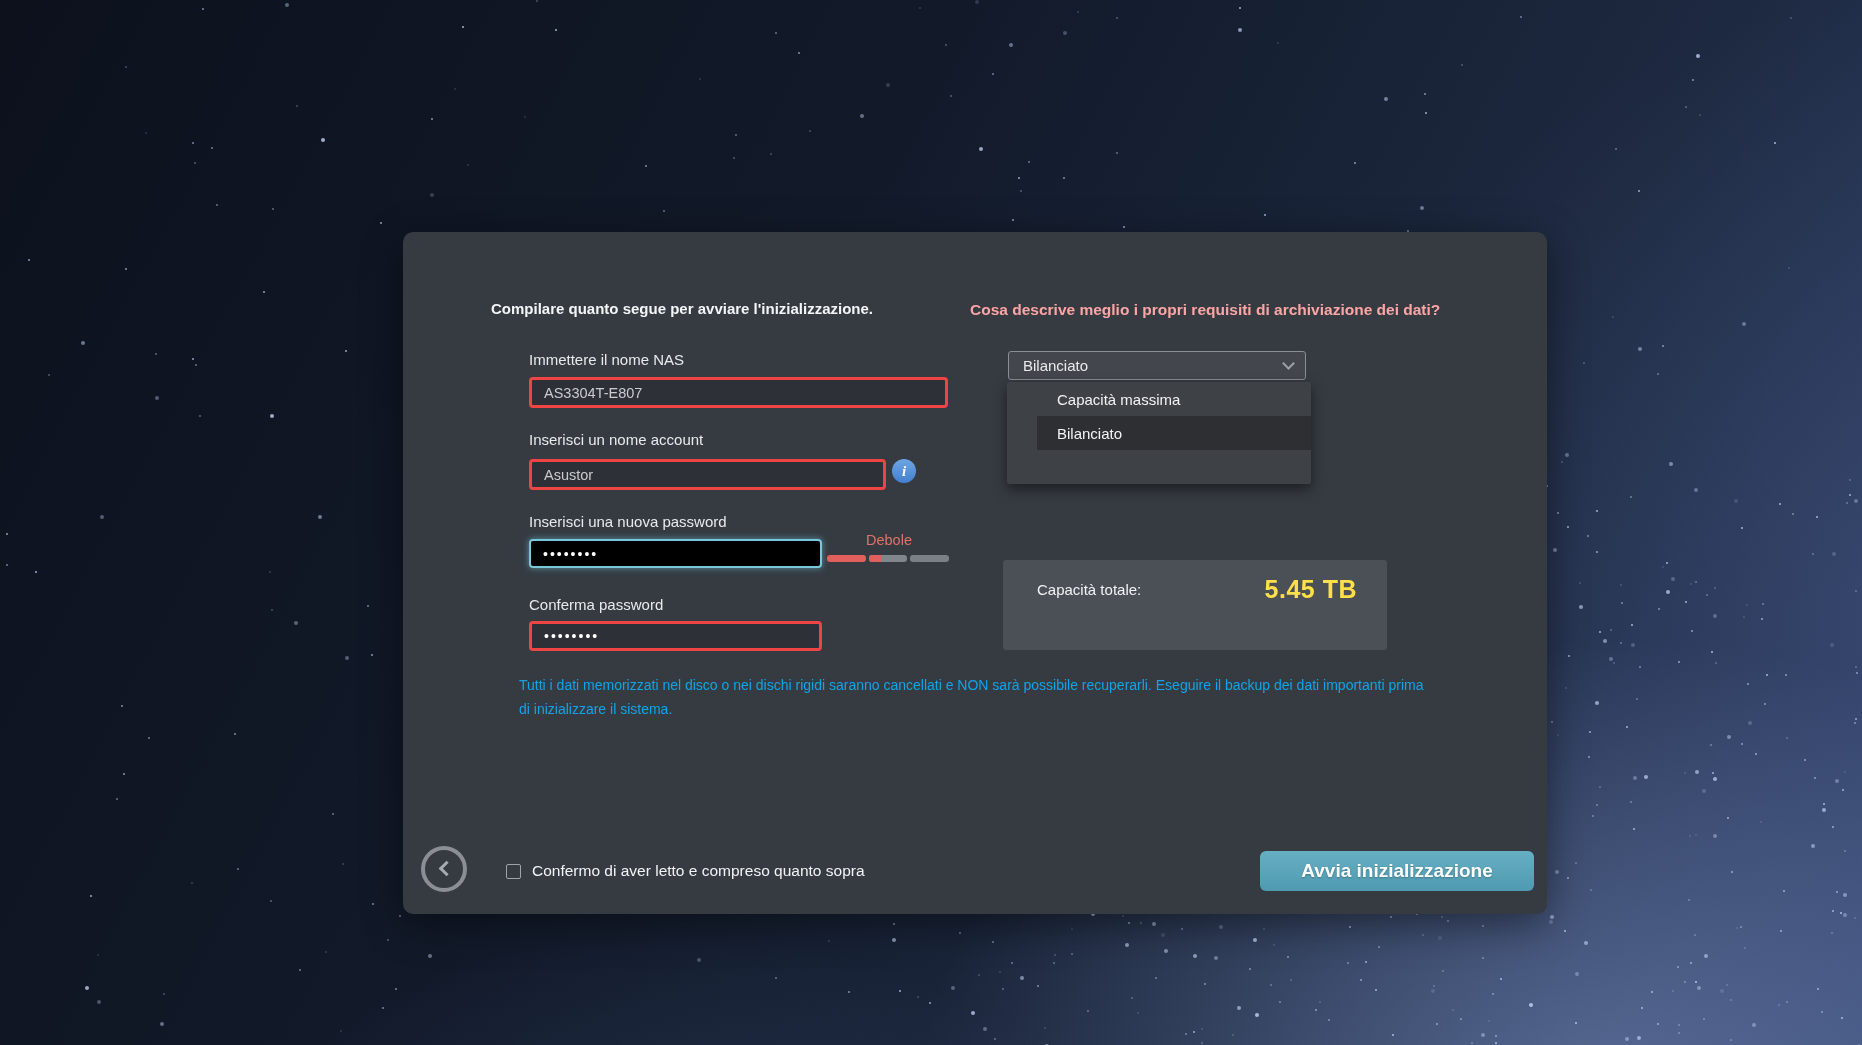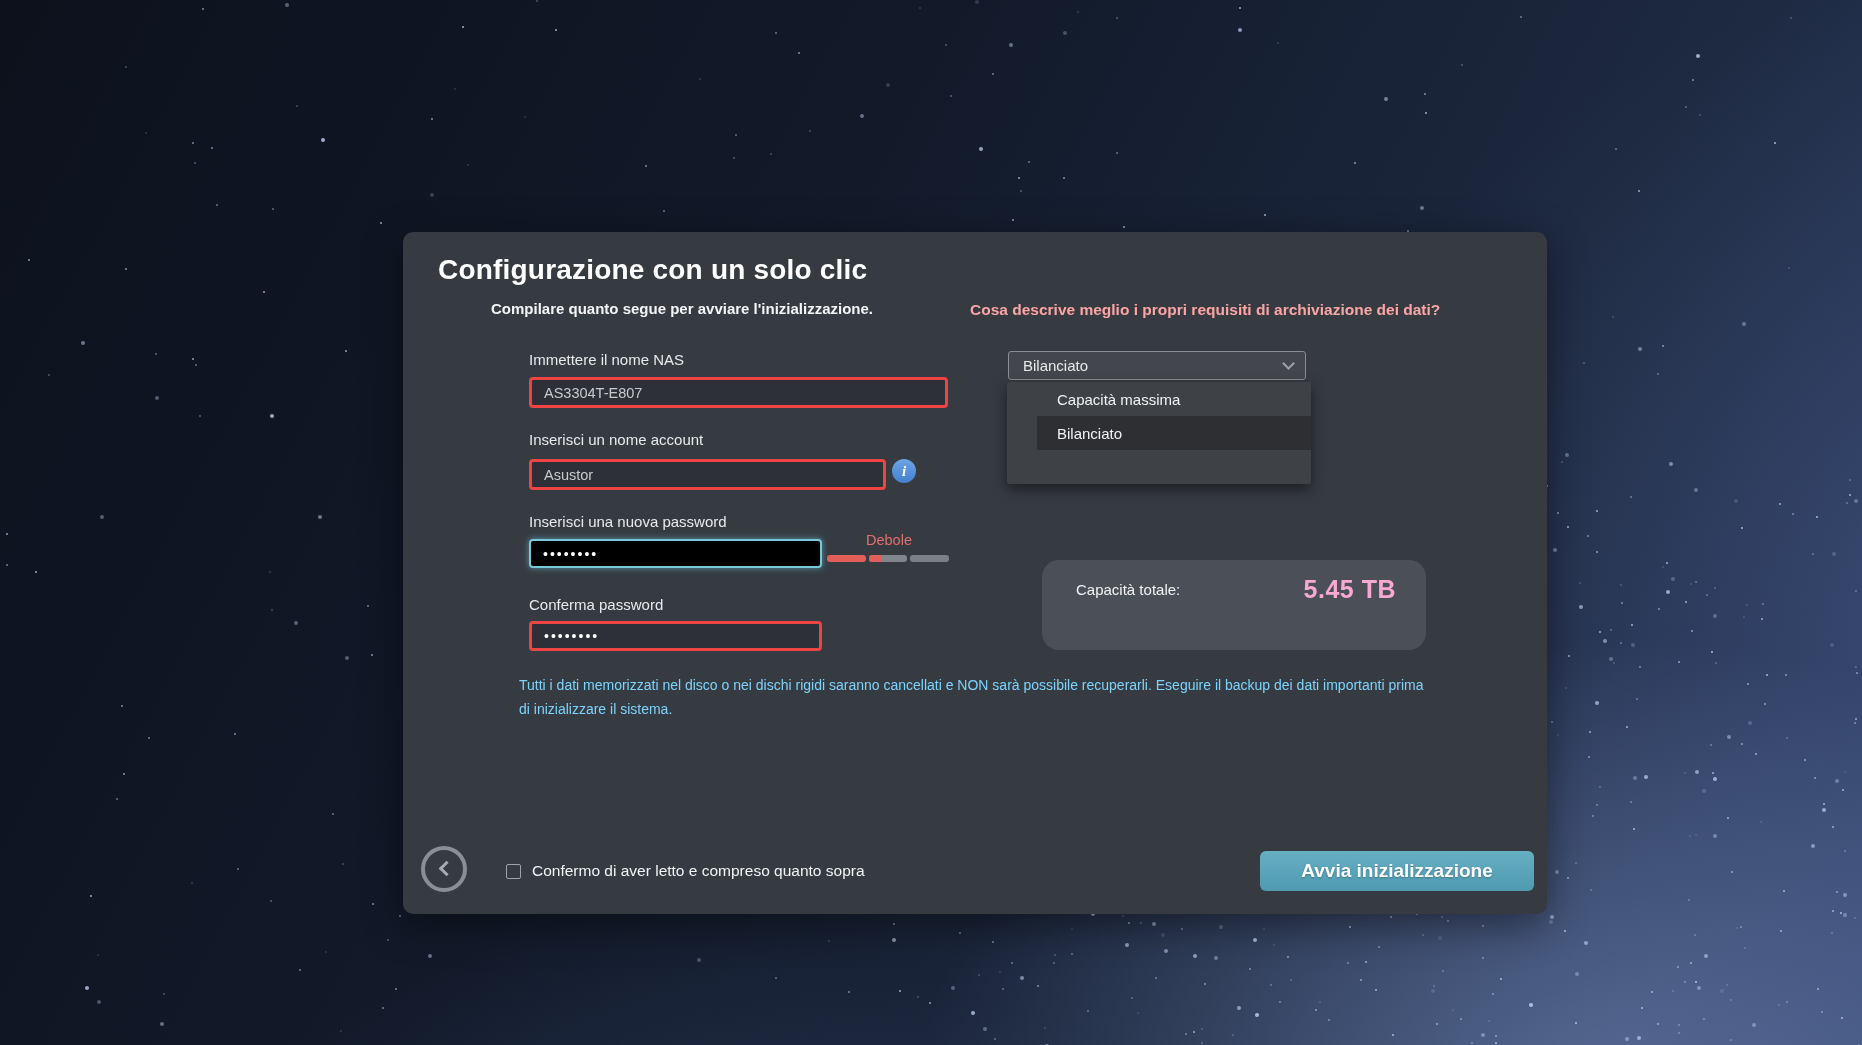--- a/index.html
+++ b/index.html
@@ -73,26 +73,26 @@
     background:#3e4146; border-radius:2px;
     box-shadow:0 5px 14px rgba(0,0,0,.5);
     padding-left:30px;
   }
   .opt {
     position:static; display:flex; align-items:center; height:34px;
     padding-left:20px; font-size:15px; color:#f2f3f4; cursor:pointer;
   }
   .opt.selected { background:#2d2f33; }
 
-  .sumbox { left:600px; top:328px; width:384px; height:90px; background:#4b4f56; border-radius:17px; padding:12px 30px 0 34px;margin-left:39px; }
+  .sumbox { left:600px; top:328px; width:384px; height:90px; background:#4b4f56; border-radius:3px; padding:12px 30px 0 34px; }
   .sumrow { position:static; display:flex; align-items:center; justify-content:space-between; height:34px; }
   .sumrow .slabel { position:static; font-size:15px; color:#f2f3f4; }
-  .sumrow .svalue { position:static; font-size:25px; font-weight:700; color:#f9a8d4; letter-spacing:.5px; }
+  .sumrow .svalue { position:static; font-size:25px; font-weight:700; color:#fde047; letter-spacing:.5px; }
 
-  .warning { left:116px; top:441px; width:908px; font-size:14px; color:#7dd3fc; line-height:24px; }
+  .warning { left:116px; top:441px; width:908px; font-size:14px; color:#0ea5e9; line-height:24px; }
 
   .back-btn {
     left:18px; top:614px; width:46px; height:46px; border-radius:50%;
     border:4px solid #8b8f94; cursor:pointer;
   }
   .back-chev {
     left:16px; top:13px; width:11px; height:11px;
     border-left:3px solid #a7acb1; border-bottom:3px solid #a7acb1;
     transform:rotate(45deg);
   }
@@ -116,21 +116,20 @@
 <body>
 
 <div class="screen">
   <div class="stars">
     <div class="stardot" id="stars-a" style="box-shadow: rgba(205, 220, 255, 0.49) 399px 915px 0px 0px, rgba(205, 220, 255, 0.34) 1015px 389px 0px 0px, rgba(205, 220, 255, 0.43) 735px 134px 0px 0px, rgba(205, 220, 255, 0.6) 612px 303px 0px 0px, rgba(205, 220, 255, 0.5) 1821px 1011px 0px 0px, rgba(205, 220, 255, 0.44) 1019px 563px 0px 0px, rgba(205, 220, 255, 0.41) 1308px 409px 0px 0px, rgba(205, 220, 255, 0.31) 536px 0px 0px 0px, rgba(205, 220, 255, 0.47) 1088px 485px 0px 0px, rgba(205, 220, 255, 0.16) 97px 954px 0px 0px, rgba(205, 220, 255, 0.48) 1433px 429px 0px 0px, rgba(205, 220, 255, 0.66) 28px 259px 0px 0px, rgba(205, 220, 255, 0.37) 1303px 808px 0px 0px, rgba(205, 220, 255, 0.44) 1116px 152px 0px 0px, rgba(205, 220, 255, 0.18) 1104px 668px 0px 0px, rgba(205, 220, 255, 0.27) 667px 441px 0px 0px, rgba(205, 220, 255, 0.45) 429px 955px 0px 1px, rgba(205, 220, 255, 0.77) 322px 139px 0px 1px, rgba(205, 220, 255, 0.61) 121px 705px 0px 0px, rgba(205, 220, 255, 0.46) 1421px 207px 0px 1px, rgba(205, 220, 255, 0.47) 1180px 602px 0px 0px, rgba(205, 220, 255, 0.36) 950px 95px 0px 0px, rgba(205, 220, 255, 0.32) 535px 333px 0px 0px, rgba(205, 220, 255, 0.57) 1097px 619px 0px 0px, rgba(205, 220, 255, 0.22) 431px 194px 0px 1px, rgba(205, 220, 255, 0.63) 777px 633px 0px 1px, rgba(205, 220, 255, 0.48) 1639px 666px 0px 0px, rgba(205, 220, 255, 0.47) 775px 32px 0px 0px, rgba(205, 220, 255, 0.72) 972px 1012px 0px 1px, rgba(205, 220, 255, 0.52) 148px 737px 0px 0px, rgba(205, 220, 255, 0.79) 555px 29px 0px 0px, rgba(205, 220, 255, 0.44) 675px 426px 0px 0px, rgba(205, 220, 255, 0.19) 919px 7px 0px 0px, rgba(205, 220, 255, 0.29) 698px 959px 0px 1px, rgba(205, 220, 255, 0.7) 263px 291px 0px 0px, rgba(205, 220, 255, 0.34) 733px 157px 0px 0px, rgba(205, 220, 255, 0.4) 1743px 323px 0px 1px, rgba(205, 220, 255, 0.71) 345px 350px 0px 0px, rgba(205, 220, 255, 0.56) 868px 659px 0px 0px, rgba(205, 220, 255, 0.23) 1187px 292px 0px 0px, rgba(205, 220, 255, 0.74) 1402px 908px 0px 0px, rgba(205, 220, 255, 0.41) 1324px 705px 0px 0px, rgba(205, 220, 255, 0.22) 191px 882px 0px 0px, rgba(205, 220, 255, 0.17) 1294px 497px 0px 0px, rgba(205, 220, 255, 0.68) 511px 758px 0px 0px, rgba(205, 220, 255, 0.21) 1457px 357px 0px 1px, rgba(205, 220, 255, 0.2) 1788px 267px 0px 0px, rgba(205, 220, 255, 0.77) 1774px 142px 0px 0px, rgba(205, 220, 255, 0.28) 1064px 32px 0px 1px, rgba(205, 220, 255, 0.5) 319px 516px 0px 1px, rgba(205, 220, 255, 0.25) 645px 884px 0px 0px, rgba(205, 220, 255, 0.5) 1670px 463px 0px 1px, rgba(205, 220, 255, 0.75) 1425px 112px 0px 0px, rgba(205, 220, 255, 0.38) 1685px 106px 0px 0px, rgba(205, 220, 255, 0.56) 515px 311px 0px 1px, rgba(205, 220, 255, 0.72) 789px 440px 0px 0px, rgba(205, 220, 255, 0.42) 635px 538px 0px 1px, rgba(205, 220, 255, 0.2) 1077px 11px 0px 0px, rgba(205, 220, 255, 0.31) 1461px 64px 0px 0px, rgba(205, 220, 255, 0.4) 286px 4px 0px 1px, rgba(205, 220, 255, 0.44) 861px 115px 0px 1px, rgba(205, 220, 255, 0.75) 1239px 7px 0px 0px, rgba(205, 220, 255, 0.19) 447px 436px 0px 1px, rgba(205, 220, 255, 0.51) 1385px 98px 0px 1px, rgba(205, 220, 255, 0.16) 524px 116px 0px 0px, rgba(205, 220, 255, 0.57) 1551px 916px 0px 1px, rgba(205, 220, 255, 0.26) 1221px 559px 0px 0px, rgba(205, 220, 255, 0.68) 371px 654px 0px 0px, rgba(205, 220, 255, 0.19) 467px 164px 0px 0px, rgba(205, 220, 255, 0.35) 471px 488px 0px 0px, rgba(205, 220, 255, 0.54) 6px 564px 0px 0px, rgba(205, 220, 255, 0.36) 346px 657px 0px 1px, rgba(205, 220, 255, 0.4) 818px 390px 0px 0px, rgba(205, 220, 255, 0.22) 1703px 790px 0px 1px, rgba(205, 220, 255, 0.21) 979px 599px 0px 0px, rgba(205, 220, 255, 0.67) 640px 303px 0px 1px, rgba(205, 220, 255, 0.4) 1566px 454px 0px 1px, rgba(205, 220, 255, 0.28) 1744px 947px 0px 0px, rgba(205, 220, 255, 0.75) 90px 895px 0px 0px, rgba(205, 220, 255, 0.33) 1116px 17px 0px 0px, rgba(205, 220, 255, 0.74) 1285px 652px 0px 0px, rgba(205, 220, 255, 0.47) 1639px 348px 0px 1px, rgba(205, 220, 255, 0.59) 542px 786px 0px 1px, rgba(205, 220, 255, 0.8) 889px 518px 0px 1px, rgba(205, 220, 255, 0.15) 1439px 937px 0px 1px, rgba(205, 220, 255, 0.48) 116px 798px 0px 0px, rgba(205, 220, 255, 0.25) 342px 863px 0px 0px, rgba(205, 220, 255, 0.25) 770px 796px 0px 0px, rgba(205, 220, 255, 0.7) 1375px 989px 0px 0px, rgba(205, 220, 255, 0.2) 1612px 316px 0px 0px, rgba(205, 220, 255, 0.18) 325px 951px 0px 0px, rgba(205, 220, 255, 0.65) 125px 268px 0px 0px, rgba(205, 220, 255, 0.44) 772px 275px 0px 1px, rgba(205, 220, 255, 0.36) 101px 516px 0px 1px, rgba(205, 220, 255, 0.72) 1018px 177px 0px 0px, rgba(205, 220, 255, 0.44) 1181px 928px 0px 0px, rgba(205, 220, 255, 0.47) 216px 204px 0px 0px, rgba(205, 220, 255, 0.36) 156px 397px 0px 1px, rgba(205, 220, 255, 0.63) 1354px 162px 0px 0px, rgba(205, 220, 255, 0.29) 296px 105px 0px 0px, rgba(205, 220, 255, 0.27) 1790px 17px 0px 0px, rgba(205, 220, 255, 0.78) 773px 593px 0px 1px, rgba(205, 220, 255, 0.24) 1122px 915px 0px 0px, rgba(205, 220, 255, 0.35) 1576px 973px 0px 1px, rgba(205, 220, 255, 0.18) 340px 1030px 0px 0px, rgba(205, 220, 255, 0.71) 1539px 305px 0px 0px, rgba(205, 220, 255, 0.66) 1544px 894px 0px 0px, rgba(205, 220, 255, 0.19) 699px 78px 0px 0px, rgba(205, 220, 255, 0.6) 815px 427px 0px 0px, rgba(205, 220, 255, 0.78) 1352px 494px 0px 0px, rgba(205, 220, 255, 0.43) 272px 208px 0px 0px, rgba(205, 220, 255, 0.56) 395px 988px 0px 0px, rgba(205, 220, 255, 0.59) 234px 733px 0px 0px, rgba(205, 220, 255, 0.52) 864px 819px 0px 1px, rgba(205, 220, 255, 0.57) 1281px 680px 0px 0px, rgba(205, 220, 255, 0.69) 1712px 772px 0px 0px, rgba(205, 220, 255, 0.36) 1296px 474px 0px 0px, rgba(205, 220, 255, 0.15) 1202px 742px 0px 0px, rgba(205, 220, 255, 0.59) 554px 689px 0px 0px, rgba(205, 220, 255, 0.78) 881px 520px 0px 0px, rgba(205, 220, 255, 0.48) 1792px 513px 0px 0px, rgba(205, 220, 255, 0.48) 826px 643px 0px 0px, rgba(205, 220, 255, 0.3) 1561px 461px 0px 0px, rgba(205, 220, 255, 0.58) 1063px 177px 0px 0px, rgba(205, 220, 255, 0.44) 775px 977px 0px 0px, rgba(205, 220, 255, 0.16) 1695px 834px 0px 0px, rgba(205, 220, 255, 0.34) 945px 44px 0px 0px, rgba(205, 220, 255, 0.56) 1764px 703px 0px 0px, rgba(205, 220, 255, 0.54) 1000px 280px 0px 1px, rgba(205, 220, 255, 0.77) 542px 587px 0px 0px, rgba(205, 220, 255, 0.75) 271px 415px 0px 1px, rgba(205, 220, 255, 0.46) 1279px 1001px 0px 0px, rgba(205, 220, 255, 0.38) 199px 415px 0px 0px, rgba(205, 220, 255, 0.22) 626px 282px 0px 1px, rgba(205, 220, 255, 0.22) 1031px 415px 0px 0px, rgba(205, 220, 255, 0.52) 992px 73px 0px 0px, rgba(205, 220, 255, 0.79) 971px 745px 0px 0px, rgba(205, 220, 255, 0.4) 1139px 432px 0px 0px, rgba(205, 220, 255, 0.51) 1492px 993px 0px 0px, rgba(205, 220, 255, 0.68) 380px 222px 0px 0px, rgba(205, 220, 255, 0.35) 194px 162px 0px 0px, rgba(205, 220, 255, 0.55) 1518px 704px 0px 1px, rgba(205, 220, 255, 0.45) 1010px 44px 0px 1px, rgba(205, 220, 255, 0.47) 1312px 842px 0px 1px, rgba(205, 220, 255, 0.56) 777px 284px 0px 0px, rgba(205, 220, 255, 0.45) 161px 1023px 0px 1px, rgba(205, 220, 255, 0.4) 606px 836px 0px 0px, rgba(205, 220, 255, 0.16) 1186px 580px 0px 0px, rgba(205, 220, 255, 0.47) 1068px 298px 0px 1px, rgba(205, 220, 255, 0.2) 595px 601px 0px 0px, rgba(205, 220, 255, 0.19) 1690px 583px 0px 0px, rgba(205, 220, 255, 0.66) 960px 533px 0px 0px, rgba(205, 220, 255, 0.47) 1028px 161px 0px 0px, rgba(205, 220, 255, 0.19) 887px 84px 0px 1px, rgba(205, 220, 255, 0.26) 1054px 954px 0px 0px, rgba(205, 220, 255, 0.17) 145px 132px 0px 0px, rgba(205, 220, 255, 0.2) 944px 661px 0px 1px, rgba(205, 220, 255, 0.28) 1672px 578px 0px 1px, rgba(205, 220, 255, 0.25) 766px 829px 0px 0px, rgba(205, 220, 255, 0.5) 1113px 345px 0px 0px, rgba(205, 220, 255, 0.43) 155px 353px 0px 0px, rgba(205, 220, 255, 0.34) 1153px 579px 0px 0px, rgba(205, 220, 255, 0.19) 1303px 542px 0px 1px, rgba(205, 220, 255, 0.52) 367px 605px 0px 0px, rgba(205, 220, 255, 0.26) 1352px 843px 0px 0px, rgba(205, 220, 255, 0.76) 1264px 214px 0px 0px, rgba(205, 220, 255, 0.39) 270px 900px 0px 0px, rgba(205, 220, 255, 0.52) 299px 969px 0px 0px, rgba(205, 220, 255, 0.34) 1855px 590px 0px 0px, rgba(205, 220, 255, 0.41) 806px 266px 0px 0px, rgba(205, 220, 255, 0.63) 431px 118px 0px 0px, rgba(205, 220, 255, 0.17) 454px 88px 0px 0px, rgba(205, 220, 255, 0.7) 1638px 190px 0px 0px, rgba(205, 220, 255, 0.41) 1615px 148px 0px 0px, rgba(205, 220, 255, 0.71) 980px 148px 0px 1px, rgba(205, 220, 255, 0.37) 1846px 502px 0px 0px, rgba(205, 220, 255, 0.71) 192px 358px 0px 0px, rgba(205, 220, 255, 0.74) 1697px 55px 0px 1px, rgba(205, 220, 255, 0.32) 1849px 479px 0px 0px, rgba(205, 220, 255, 0.49) 82px 342px 0px 1px, rgba(205, 220, 255, 0.22) 828px 940px 0px 0px, rgba(205, 220, 255, 0.77) 1392px 1034px 0px 0px, rgba(205, 220, 255, 0.25) 563px 291px 0px 0px, rgba(205, 220, 255, 0.2) 849px 714px 0px 0px, rgba(205, 220, 255, 0.73) 86px 987px 0px 1px, rgba(205, 220, 255, 0.47) 237px 868px 0px 0px, rgba(205, 220, 255, 0.28) 271px 609px 0px 0px, rgba(205, 220, 255, 0.69) 6px 533px 0px 0px, rgba(205, 220, 255, 0.75) 1353px 905px 0px 0px, rgba(205, 220, 255, 0.23) 1269px 410px 0px 0px, rgba(205, 220, 255, 0.35) 1020px 190px 0px 0px, rgba(205, 220, 255, 0.6) 929px 777px 0px 1px, rgba(205, 220, 255, 0.2) 547px 430px 0px 0px, rgba(205, 220, 255, 0.17) 433px 513px 0px 1px, rgba(205, 220, 255, 0.49) 332px 813px 0px 0px, rgba(205, 220, 255, 0.47) 195px 364px 0px 0px, rgba(205, 220, 255, 0.3) 1599px 786px 0px 0px, rgba(205, 220, 255, 0.59) 202px 8px 0px 0px, rgba(205, 220, 255, 0.65) 1239px 29px 0px 1px, rgba(205, 220, 255, 0.66) 1196px 404px 0px 0px, rgba(205, 220, 255, 0.2) 269px 571px 0px 0px, rgba(205, 220, 255, 0.57) 848px 991px 0px 0px, rgba(205, 220, 255, 0.6) 1691px 630px 0px 0px, rgba(205, 220, 255, 0.59) 1692px 79px 0px 0px, rgba(205, 220, 255, 0.74) 1495px 1042px 0px 0px, rgba(205, 220, 255, 0.5) 1019px 532px 0px 1px, rgba(205, 220, 255, 0.46) 721px 269px 0px 1px, rgba(205, 220, 255, 0.58) 1836px 891px 0px 0px, rgba(205, 220, 255, 0.46) 1347px 962px 0px 0px, rgba(205, 220, 255, 0.56) 192px 142px 0px 0px, rgba(205, 220, 255, 0.56) 893px 923px 0px 0px, rgba(205, 220, 255, 0.37) 1033px 459px 0px 0px, rgba(205, 220, 255, 0.65) 648px 840px 0px 0px, rgba(205, 220, 255, 0.71) 1107px 614px 0px 0px, rgba(205, 220, 255, 0.68) 1436px 605px 0px 0px, rgba(205, 220, 255, 0.37) 387px 939px 0px 0px, rgba(205, 220, 255, 0.69) 1832px 910px 0px 0px, rgba(205, 220, 255, 0.47) 1046px 1045px 0px 1px, rgba(205, 220, 255, 0.59) 683px 739px 0px 0px, rgba(205, 220, 255, 0.19) 1417px 735px 0px 0px, rgba(205, 220, 255, 0.54) 211px 147px 0px 0px, rgba(205, 220, 255, 0.16) 1721px 990px 0px 1px, rgba(205, 220, 255, 0.55) 382px 1007px 0px 0px, rgba(205, 220, 255, 0.5) 1053px 831px 0px 0px, rgba(205, 220, 255, 0.58) 1319px 519px 0px 1px, rgba(205, 220, 255, 0.75) 548px 527px 0px 0px, rgba(205, 220, 255, 0.56) 690px 452px 0px 1px, rgba(205, 220, 255, 0.28) 1531px 677px 0px 0px, rgba(205, 220, 255, 0.24) 1011px 776px 0px 1px, rgba(205, 220, 255, 0.51) 537px 323px 0px 0px, rgba(205, 220, 255, 0.25) 754px 681px 0px 0px, rgba(205, 220, 255, 0.6) 1662px 345px 0px 0px, rgba(205, 220, 255, 0.43) 943px 698px 0px 1px, rgba(205, 220, 255, 0.7) 1568px 655px 0px 0px, rgba(205, 220, 255, 0.66) 1156px 709px 0px 0px, rgba(205, 220, 255, 0.63) 1140px 593px 0px 0px, rgba(205, 220, 255, 0.21) 1699px 114px 0px 0px, rgba(205, 220, 255, 0.3) 966px 428px 0px 0px, rgba(205, 220, 255, 0.27) 770px 153px 0px 0px, rgba(205, 220, 255, 0.74) 1122px 841px 0px 0px, rgba(205, 220, 255, 0.51) 1520px 16px 0px 0px, rgba(205, 220, 255, 0.39) 1538px 378px 0px 0px, rgba(205, 220, 255, 0.69) 1070px 347px 0px 1px, rgba(205, 220, 255, 0.43) 1086px 284px 0px 1px, rgba(205, 220, 255, 0.2) 602px 529px 0px 1px, rgba(205, 220, 255, 0.17) 976px 1px 0px 1px, rgba(205, 220, 255, 0.73) 1123px 226px 0px 0px, rgba(205, 220, 255, 0.17) 1277px 42px 0px 0px, rgba(205, 220, 255, 0.41) 1684px 981px 0px 0px, rgba(205, 220, 255, 0.68) 1755px 753px 0px 0px, rgba(205, 220, 255, 0.77) 35px 571px 0px 0px, rgba(205, 220, 255, 0.6) 1424px 93px 0px 0px, rgba(205, 220, 255, 0.6) 1315px 1009px 0px 0px, rgba(205, 220, 255, 0.21) 541px 889px 0px 0px, rgba(205, 220, 255, 0.75) 1254px 939px 0px 1px, rgba(205, 220, 255, 0.52) 1324px 385px 0px 0px, rgba(205, 220, 255, 0.33) 1610px 629px 0px 0px, rgba(205, 220, 255, 0.6) 1804px 759px 0px 0px, rgba(205, 220, 255, 0.65) 123px 773px 0px 0px, rgba(205, 220, 255, 0.59) 1424px 899px 0px 0px, rgba(205, 220, 255, 0.47) 1525px 297px 0px 0px, rgba(205, 220, 255, 0.67) 1645px 776px 0px 1px, rgba(205, 220, 255, 0.39) 1214px 515px 0px 0px, rgba(205, 220, 255, 0.65) 1538px 669px 0px 0px, rgba(205, 220, 255, 0.46) 1155px 977px 0px 0px, rgba(205, 220, 255, 0.63) 1412px 441px 0px 0px, rgba(205, 220, 255, 0.38) 295px 622px 0px 1px, rgba(205, 220, 255, 0.27) 1433px 985px 0px 0px, rgba(205, 220, 255, 0.8) 462px 26px 0px 0px, rgba(205, 220, 255, 0.63) 831px 497px 0px 0px, rgba(205, 220, 255, 0.68) 1667px 591px 0px 1px, rgba(205, 220, 255, 0.53) 1407px 230px 0px 0px, rgba(205, 220, 255, 0.3) 1715px 662px 0px 0px, rgba(205, 220, 255, 0.7) 453px 903px 0px 0px, rgba(205, 220, 255, 0.3) 125px 66px 0px 0px, rgba(205, 220, 255, 0.66) 1012px 219px 0px 0px, rgba(205, 220, 255, 0.56) 762px 538px 0px 0px, rgba(205, 220, 255, 0.59) 372px 903px 0px 0px, rgba(205, 220, 255, 0.3) 163px 993px 0px 0px, rgba(205, 220, 255, 0.56) 1495px 1035px 0px 0px, rgba(205, 220, 255, 0.6) 645px 165px 0px 0px, rgba(205, 220, 255, 0.27) 809px 130px 0px 0px, rgba(205, 220, 255, 0.4) 1657px 373px 0px 0px, rgba(205, 220, 255, 0.61) 798px 52px 0px 0px, rgba(205, 220, 255, 0.68) 1014px 887px 0px 0px, rgba(205, 220, 255, 0.53) 827px 770px 0px 0px, rgba(205, 220, 255, 0.2) 448px 776px 0px 0px, rgba(205, 220, 255, 0.31) 1583px 362px 0px 0px, rgba(205, 220, 255, 0.17) 564px 768px 0px 0px, rgba(205, 220, 255, 0.19) 782px 305px 0px 0px, rgba(205, 220, 255, 0.32) 98px 1001px 0px 1px, rgba(205, 220, 255, 0.73) 644px 385px 0px 0px, rgba(205, 220, 255, 0.74) 1349px 926px 0px 0px, rgba(205, 220, 255, 0.57) 1037px 985px 0px 0px, rgba(205, 220, 255, 0.34) 1295px 322px 0px 1px, rgba(205, 220, 255, 0.48) 663px 210px 0px 0px, rgba(205, 220, 255, 0.35) 48px 374px 0px 0px, rgba(205, 220, 255, 0.16) 683px 490px 0px 0px, rgba(205, 220, 255, 0.63) 578px 641px 0px 1px, rgba(205, 220, 255, 0.8) 1478px 611px 0px 0px;"></div>
     <div class="stardot" id="stars-b" style="box-shadow: rgba(205, 220, 255, 0.3) 1714px 615px 0px 1px, rgba(205, 220, 255, 0.32) 1855px 666px 0px 0px, rgba(205, 220, 255, 0.29) 999px 628px 0px 0px, rgba(205, 220, 255, 0.24) 1232px 1034px 0px 0px, rgba(205, 220, 255, 0.53) 1447px 920px 0px 0px, rgba(205, 220, 255, 0.66) 1390px 916px 0px 0px, rgba(205, 220, 255, 0.25) 1613px 662px 0px 0px, rgba(205, 220, 255, 0.39) 1714px 835px 0px 1px, rgba(205, 220, 255, 0.18) 1513px 664px 0px 1px, rgba(205, 220, 255, 0.16) 1162px 934px 0px 1px, rgba(205, 220, 255, 0.59) 1384px 778px 0px 0px, rgba(205, 220, 255, 0.55) 1346px 833px 0px 0px, rgba(205, 220, 255, 0.69) 1714px 778px 0px 1px, rgba(205, 220, 255, 0.36) 1078px 669px 0px 1px, rgba(205, 220, 255, 0.36) 1636px 698px 0px 0px, rgba(205, 220, 255, 0.19) 1044px 1027px 0px 0px, rgba(205, 220, 255, 0.51) 1535px 641px 0px 0px, rgba(205, 220, 255, 0.61) 929px 607px 0px 0px, rgba(205, 220, 255, 0.76) 1073px 617px 0px 1px, rgba(205, 220, 255, 0.19) 1760px 821px 0px 0px, rgba(205, 220, 255, 0.16) 1432px 990px 0px 1px, rgba(205, 220, 255, 0.64) 1678px 661px 0px 0px, rgba(205, 220, 255, 0.46) 998px 669px 0px 0px, rgba(205, 220, 255, 0.69) 1842px 789px 0px 0px, rgba(205, 220, 255, 0.78) 1174px 502px 0px 0px, rgba(205, 220, 255, 0.36) 1836px 780px 0px 1px, rgba(205, 220, 255, 0.63) 1690px 962px 0px 0px, rgba(205, 220, 255, 0.39) 1270px 984px 0px 0px, rgba(205, 220, 255, 0.17) 1137px 1012px 0px 0px, rgba(205, 220, 255, 0.43) 1698px 987px 0px 1px, rgba(205, 220, 255, 0.35) 1730px 1039px 0px 0px, rgba(205, 220, 255, 0.25) 978px 974px 0px 0px, rgba(205, 220, 255, 0.4) 1620px 642px 0px 0px, rgba(205, 220, 255, 0.18) 1689px 835px 0px 0px, rgba(205, 220, 255, 0.31) 1253px 487px 0px 0px, rgba(205, 220, 255, 0.2) 1201px 1028px 0px 0px, rgba(205, 220, 255, 0.62) 1198px 742px 0px 1px, rgba(205, 220, 255, 0.74) 1685px 601px 0px 0px, rgba(205, 220, 255, 0.79) 1273px 701px 0px 0px, rgba(205, 220, 255, 0.26) 1778px 1004px 0px 0px, rgba(205, 220, 255, 0.74) 948px 746px 0px 0px, rgba(205, 220, 255, 0.35) 1320px 738px 0px 0px, rgba(205, 220, 255, 0.21) 1046px 892px 0px 0px, rgba(205, 220, 255, 0.45) 1482px 957px 0px 0px, rgba(205, 220, 255, 0.74) 1816px 516px 0px 0px, rgba(205, 220, 255, 0.76) 1280px 767px 0px 0px, rgba(205, 220, 255, 0.22) 1319px 1001px 0px 0px, rgba(205, 220, 255, 0.64) 1266px 602px 0px 0px, rgba(205, 220, 255, 0.5) 992px 941px 0px 0px, rgba(205, 220, 255, 0.61) 1638px 1037px 0px 1px, rgba(205, 220, 255, 0.39) 1695px 581px 0px 0px, rgba(205, 220, 255, 0.46) 1630px 496px 0px 0px, rgba(205, 220, 255, 0.37) 1057px 536px 0px 1px, rgba(205, 220, 255, 0.47) 1185px 1033px 0px 0px, rgba(205, 220, 255, 0.64) 937px 561px 0px 0px, rgba(205, 220, 255, 0.46) 959px 932px 0px 0px, rgba(205, 220, 255, 0.34) 1453px 643px 0px 0px, rgba(205, 220, 255, 0.17) 1662px 566px 0px 0px, rgba(205, 220, 255, 0.53) 1204px 983px 0px 0px, rgba(205, 220, 255, 0.68) 1727px 817px 0px 0px, rgba(205, 220, 255, 0.62) 1731px 871px 0px 0px, rgba(205, 220, 255, 0.61) 1194px 955px 0px 1px, rgba(205, 220, 255, 0.42) 1482px 1034px 0px 1px, rgba(205, 220, 255, 0.55) 979px 585px 0px 0px, rgba(205, 220, 255, 0.2) 882px 857px 0px 0px, rgba(205, 220, 255, 0.35) 1471px 1042px 0px 0px, rgba(205, 220, 255, 0.65) 1823px 809px 0px 1px, rgba(205, 220, 255, 0.7) 1442px 511px 0px 0px, rgba(205, 220, 255, 0.63) 1567px 877px 0px 0px, rgba(205, 220, 255, 0.77) 1180px 674px 0px 0px, rgba(205, 220, 255, 0.19) 1684px 772px 0px 0px, rgba(205, 220, 255, 0.25) 1032px 745px 0px 0px, rgba(205, 220, 255, 0.68) 1589px 731px 0px 0px, rgba(205, 220, 255, 0.65) 1223px 741px 0px 0px, rgba(205, 220, 255, 0.37) 1218px 643px 0px 1px, rgba(205, 220, 255, 0.57) 1012px 769px 0px 1px, rgba(205, 220, 255, 0.15) 1071px 928px 0px 0px, rgba(205, 220, 255, 0.67) 1092px 913px 0px 1px, rgba(205, 220, 255, 0.22) 1579px 582px 0px 0px, rgba(205, 220, 255, 0.64) 1393px 592px 0px 1px, rgba(205, 220, 255, 0.38) 1786px 1001px 0px 0px, rgba(205, 220, 255, 0.66) 1148px 824px 0px 0px, rgba(205, 220, 255, 0.27) 1303px 650px 0px 0px, rgba(205, 220, 255, 0.79) 1240px 777px 0px 0px, rgba(205, 220, 255, 0.21) 1565px 687px 0px 0px, rgba(205, 220, 255, 0.16) 955px 682px 0px 0px, rgba(205, 220, 255, 0.44) 1523px 848px 0px 0px, rgba(205, 220, 255, 0.67) 941px 756px 0px 0px, rgba(205, 220, 255, 0.45) 1483px 544px 0px 0px, rgba(205, 220, 255, 0.17) 1557px 734px 0px 0px, rgba(205, 220, 255, 0.59) 1369px 572px 0px 1px, rgba(205, 220, 255, 0.38) 1535px 591px 0px 0px, rgba(205, 220, 255, 0.48) 1253px 832px 0px 1px, rgba(205, 220, 255, 0.51) 1854px 722px 0px 0px, rgba(205, 220, 255, 0.41) 1215px 957px 0px 1px, rgba(205, 220, 255, 0.4) 1087px 1010px 0px 0px, rgba(205, 220, 255, 0.74) 1500px 978px 0px 0px, rgba(205, 220, 255, 0.34) 1855px 500px 0px 1px, rgba(205, 220, 255, 0.55) 1029px 879px 0px 0px, rgba(205, 220, 255, 0.77) 891px 566px 0px 0px, rgba(205, 220, 255, 0.64) 1119px 757px 0px 0px, rgba(205, 220, 255, 0.56) 1021px 636px 0px 0px, rgba(205, 220, 255, 0.62) 1657px 1023px 0px 0px, rgba(205, 220, 255, 0.34) 1844px 850px 0px 0px, rgba(205, 220, 255, 0.41) 1509px 909px 0px 0px, rgba(205, 220, 255, 0.54) 1520px 733px 0px 0px, rgba(205, 220, 255, 0.31) 1201px 1042px 0px 0px, rgba(205, 220, 255, 0.57) 1814px 777px 0px 0px, rgba(205, 220, 255, 0.31) 993px 871px 0px 0px, rgba(205, 220, 255, 0.54) 1658px 608px 0px 0px, rgba(205, 220, 255, 0.58) 1225px 740px 0px 0px, rgba(205, 220, 255, 0.17) 1831px 644px 0px 1px, rgba(205, 220, 255, 0.53) 1011px 537px 0px 0px, rgba(205, 220, 255, 0.28) 1094px 905px 0px 1px, rgba(205, 220, 255, 0.33) 1161px 686px 0px 0px, rgba(205, 220, 255, 0.18) 1488px 1020px 0px 0px, rgba(205, 220, 255, 0.4) 1521px 872px 0px 0px, rgba(205, 220, 255, 0.17) 1152px 833px 0px 1px, rgba(205, 220, 255, 0.75) 1567px 526px 0px 0px, rgba(205, 220, 255, 0.65) 1213px 480px 0px 0px, rgba(205, 220, 255, 0.21) 1304px 498px 0px 0px, rgba(205, 220, 255, 0.49) 1193px 497px 0px 0px, rgba(205, 220, 255, 0.72) 1488px 740px 0px 0px, rgba(205, 220, 255, 0.44) 1592px 815px 0px 0px, rgba(205, 220, 255, 0.46) 1215px 901px 0px 0px, rgba(205, 220, 255, 0.62) 893px 939px 0px 1px, rgba(205, 220, 255, 0.55) 1705px 955px 0px 1px, rgba(205, 220, 255, 0.42) 1710px 744px 0px 0px, rgba(205, 220, 255, 0.45) 1551px 721px 0px 0px, rgba(205, 220, 255, 0.27) 1527px 721px 0px 0px, rgba(205, 220, 255, 0.57) 1120px 558px 0px 0px, rgba(205, 220, 255, 0.7) 1426px 550px 0px 1px, rgba(205, 220, 255, 0.7) 1365px 961px 0px 0px, rgba(205, 220, 255, 0.59) 1368px 564px 0px 1px, rgba(205, 220, 255, 0.37) 984px 1028px 0px 1px, rgba(205, 220, 255, 0.53) 1677px 966px 0px 0px, rgba(205, 220, 255, 0.3) 1730px 999px 0px 0px, rgba(205, 220, 255, 0.19) 902px 502px 0px 0px, rgba(205, 220, 255, 0.59) 1281px 799px 0px 0px, rgba(205, 220, 255, 0.77) 1840px 912px 0px 0px, rgba(205, 220, 255, 0.62) 1128px 922px 0px 0px, rgba(205, 220, 255, 0.19) 1174px 503px 0px 1px, rgba(205, 220, 255, 0.24) 1034px 472px 0px 1px, rgba(205, 220, 255, 0.52) 1021px 977px 0px 1px, rgba(205, 220, 255, 0.71) 1651px 991px 0px 0px, rgba(205, 220, 255, 0.25) 1147px 496px 0px 0px, rgba(205, 220, 255, 0.46) 1554px 549px 0px 1px, rgba(205, 220, 255, 0.25) 1307px 584px 0px 0px, rgba(205, 220, 255, 0.35) 1454px 520px 0px 1px, rgba(205, 220, 255, 0.34) 952px 987px 0px 1px, rgba(205, 220, 255, 0.48) 1844px 894px 0px 1px, rgba(205, 220, 255, 0.39) 1199px 900px 0px 0px, rgba(205, 220, 255, 0.65) 953px 796px 0px 0px, rgba(205, 220, 255, 0.63) 1220px 794px 0px 0px, rgba(205, 220, 255, 0.16) 1844px 771px 0px 0px, rgba(205, 220, 255, 0.52) 1812px 845px 0px 1px, rgba(205, 220, 255, 0.64) 1164px 505px 0px 0px, rgba(205, 220, 255, 0.76) 1418px 531px 0px 0px, rgba(205, 220, 255, 0.42) 1762px 603px 0px 0px, rgba(205, 220, 255, 0.61) 1289px 581px 0px 0px, rgba(205, 220, 255, 0.38) 1071px 953px 0px 0px, rgba(205, 220, 255, 0.31) 1140px 922px 0px 0px, rgba(205, 220, 255, 0.62) 1396px 857px 0px 0px, rgba(205, 220, 255, 0.17) 999px 971px 0px 0px, rgba(205, 220, 255, 0.24) 1854px 917px 0px 0px, rgba(205, 220, 255, 0.68) 1399px 533px 0px 0px, rgba(205, 220, 255, 0.31) 1422px 934px 0px 0px, rgba(205, 220, 255, 0.79) 936px 739px 0px 1px, rgba(205, 220, 255, 0.75) 1308px 716px 0px 1px, rgba(205, 220, 255, 0.38) 1002px 988px 0px 0px, rgba(205, 220, 255, 0.46) 1740px 926px 0px 0px, rgba(205, 220, 255, 0.16) 1007px 533px 0px 0px, rgba(205, 220, 255, 0.51) 1023px 512px 0px 0px, rgba(205, 220, 255, 0.76) 1766px 674px 0px 0px, rgba(205, 220, 255, 0.71) 1779px 503px 0px 0px, rgba(205, 220, 255, 0.37) 1336px 661px 0px 0px, rgba(205, 220, 255, 0.65) 1780px 930px 0px 0px, rgba(205, 220, 255, 0.73) 975px 535px 0px 0px, rgba(205, 220, 255, 0.56) 1785px 674px 0px 0px, rgba(205, 220, 255, 0.65) 1596px 551px 0px 0px, rgba(205, 220, 255, 0.79) 912px 786px 0px 0px, rgba(205, 220, 255, 0.47) 1501px 647px 0px 0px, rgba(205, 220, 255, 0.53) 1165px 950px 0px 1px, rgba(205, 220, 255, 0.52) 1306px 510px 0px 0px, rgba(205, 220, 255, 0.23) 1451px 580px 0px 0px, rgba(205, 220, 255, 0.75) 1310px 840px 0px 1px, rgba(205, 220, 255, 0.76) 1741px 527px 0px 0px, rgba(205, 220, 255, 0.28) 1131px 615px 0px 0px, rgba(205, 220, 255, 0.41) 1630px 801px 0px 0px, rgba(205, 220, 255, 0.74) 1626px 726px 0px 0px, rgba(205, 220, 255, 0.25) 1180px 622px 0px 0px, rgba(205, 220, 255, 0.28) 1214px 743px 0px 1px, rgba(205, 220, 255, 0.27) 1082px 816px 0px 0px, rgba(205, 220, 255, 0.61) 1347px 889px 0px 1px, rgba(205, 220, 255, 0.59) 1160px 486px 0px 0px, rgba(205, 220, 255, 0.77) 1490px 611px 0px 0px, rgba(205, 220, 255, 0.62) 1150px 631px 0px 0px, rgba(205, 220, 255, 0.66) 1277px 621px 0px 0px, rgba(205, 220, 255, 0.68) 1783px 890px 0px 0px, rgba(205, 220, 255, 0.46) 1011px 962px 0px 0px, rgba(205, 220, 255, 0.2) 1263px 928px 0px 0px, rgba(205, 220, 255, 0.61) 1489px 828px 0px 0px, rgba(205, 220, 255, 0.48) 899px 707px 0px 1px, rgba(205, 220, 255, 0.36) 1192px 722px 0px 0px, rgba(205, 220, 255, 0.68) 1208px 795px 0px 1px, rgba(205, 220, 255, 0.76) 1631px 624px 0px 0px, rgba(205, 220, 255, 0.28) 1290px 979px 0px 0px, rgba(205, 220, 255, 0.36) 1218px 492px 0px 0px, rgba(205, 220, 255, 0.74) 1436px 646px 0px 0px, rgba(205, 220, 255, 0.55) 1232px 810px 0px 0px, rgba(205, 220, 255, 0.54) 1153px 923px 0px 1px, rgba(205, 220, 255, 0.39) 1287px 854px 0px 0px, rgba(205, 220, 255, 0.48) 1406px 525px 0px 0px, rgba(205, 220, 255, 0.41) 994px 1038px 0px 0px, rgba(205, 220, 255, 0.46) 1286px 843px 0px 0px, rgba(205, 220, 255, 0.38) 959px 682px 0px 1px, rgba(205, 220, 255, 0.63) 1855px 718px 0px 0px, rgba(205, 220, 255, 0.33) 1131px 997px 0px 0px, rgba(205, 220, 255, 0.5) 1460px 1018px 0px 0px, rgba(205, 220, 255, 0.68) 1426px 632px 0px 1px, rgba(205, 220, 255, 0.51) 1176px 641px 0px 0px, rgba(205, 220, 255, 0.39) 1678px 1024px 0px 0px, rgba(205, 220, 255, 0.27) 1714px 587px 0px 0px, rgba(205, 220, 255, 0.74) 908px 873px 0px 0px, rgba(205, 220, 255, 0.5) 1621px 602px 0px 0px, rgba(205, 220, 255, 0.65) 1817px 988px 0px 0px, rgba(205, 220, 255, 0.39) 1678px 1032px 0px 0px, rgba(205, 220, 255, 0.22) 1833px 553px 0px 1px, rgba(205, 220, 255, 0.61) 1747px 683px 0px 0px, rgba(205, 220, 255, 0.34) 1162px 903px 0px 0px, rgba(205, 220, 255, 0.39) 1858px 1044px 0px 0px, rgba(205, 220, 255, 0.18) 1325px 706px 0px 0px, rgba(205, 220, 255, 0.34) 1634px 777px 0px 1px, rgba(205, 220, 255, 0.39) 1053px 962px 0px 0px, rgba(205, 220, 255, 0.55) 1005px 580px 0px 0px, rgba(205, 220, 255, 0.39) 1331px 837px 0px 1px, rgba(205, 220, 255, 0.56) 1231px 626px 0px 0px, rgba(205, 220, 255, 0.67) 929px 1002px 0px 0px, rgba(205, 220, 255, 0.48) 1323px 901px 0px 0px, rgba(205, 220, 255, 0.47) 1072px 690px 0px 0px, rgba(205, 220, 255, 0.73) 1641px 1007px 0px 0px, rgba(205, 220, 255, 0.52) 1587px 535px 0px 0px, rgba(205, 220, 255, 0.3) 927px 581px 0px 0px, rgba(205, 220, 255, 0.44) 1278px 850px 0px 0px, rgba(205, 220, 255, 0.78) 1502px 890px 0px 1px, rgba(205, 220, 255, 0.61) 1557px 512px 0px 0px, rgba(205, 220, 255, 0.51) 1019px 721px 0px 0px, rgba(205, 220, 255, 0.6) 1546px 485px 0px 0px, rgba(205, 220, 255, 0.29) 1220px 926px 0px 1px, rgba(205, 220, 255, 0.17) 1336px 481px 0px 0px, rgba(205, 220, 255, 0.56) 1287px 956px 0px 0px, rgba(205, 220, 255, 0.73) 1633px 828px 0px 0px, rgba(205, 220, 255, 0.35) 1316px 607px 0px 0px, rgba(205, 220, 255, 0.18) 1736px 927px 0px 0px, rgba(205, 220, 255, 0.71) 1195px 645px 0px 0px, rgba(205, 220, 255, 0.67) 1761px 618px 0px 0px, rgba(205, 220, 255, 0.18) 1746px 604px 0px 0px, rgba(205, 220, 255, 0.59) 1238px 1007px 0px 1px, rgba(205, 220, 255, 0.58) 1269px 630px 0px 0px, rgba(205, 220, 255, 0.78) 961px 730px 0px 0px, rgba(205, 220, 255, 0.27) 1228px 500px 0px 0px, rgba(205, 220, 255, 0.2) 1216px 881px 0px 1px, rgba(205, 220, 255, 0.34) 1442px 970px 0px 0px, rgba(205, 220, 255, 0.58) 1304px 766px 0px 0px, rgba(205, 220, 255, 0.27) 1477px 554px 0px 0px, rgba(205, 220, 255, 0.51) 1327px 605px 0px 0px, rgba(205, 220, 255, 0.58) 1360px 979px 0px 0px, rgba(205, 220, 255, 0.54) 1339px 811px 0px 0px, rgba(205, 220, 255, 0.21) 1620px 584px 0px 0px, rgba(205, 220, 255, 0.3) 1786px 737px 0px 0px, rgba(205, 220, 255, 0.24) 1672px 990px 0px 0px, rgba(205, 220, 255, 0.69) 1307px 900px 0px 0px, rgba(205, 220, 255, 0.36) 1450px 579px 0px 0px, rgba(205, 220, 255, 0.78) 1711px 651px 0px 0px, rgba(205, 220, 255, 0.4) 1389px 659px 0px 0px, rgba(205, 220, 255, 0.45) 1485px 472px 0px 0px, rgba(205, 220, 255, 0.46) 1728px 736px 0px 1px, rgba(205, 220, 255, 0.25) 1387px 870px 0px 0px, rgba(205, 220, 255, 0.25) 1138px 731px 0px 0px, rgba(205, 220, 255, 0.52) 1509px 714px 0px 0px, rgba(205, 220, 255, 0.25) 1550px 921px 0px 1px, rgba(205, 220, 255, 0.43) 1596px 804px 0px 0px, rgba(205, 220, 255, 0.2) 1505px 776px 0px 0px, rgba(205, 220, 255, 0.74) 1666px 562px 0px 0px, rgba(205, 220, 255, 0.64) 1596px 702px 0px 1px, rgba(205, 220, 255, 0.59) 978px 512px 0px 0px, rgba(205, 220, 255, 0.49) 1378px 946px 0px 0px, rgba(205, 220, 255, 0.69) 1233px 772px 0px 0px, rgba(205, 220, 255, 0.34) 1494px 538px 0px 1px, rgba(205, 220, 255, 0.56) 1245px 734px 0px 0px, rgba(205, 220, 255, 0.4) 1199px 865px 0px 0px, rgba(205, 220, 255, 0.16) 1735px 500px 0px 1px, rgba(205, 220, 255, 0.31) 1104px 664px 0px 0px, rgba(205, 220, 255, 0.71) 1599px 631px 0px 0px, rgba(205, 220, 255, 0.74) 1308px 815px 0px 0px, rgba(205, 220, 255, 0.34) 1353px 787px 0px 0px, rgba(205, 220, 255, 0.36) 1812px 553px 0px 0px, rgba(205, 220, 255, 0.46) 999px 694px 0px 0px, rgba(205, 220, 255, 0.46) 1266px 616px 0px 1px, rgba(205, 220, 255, 0.49) 1131px 576px 0px 0px, rgba(205, 220, 255, 0.34) 941px 673px 0px 0px, rgba(205, 220, 255, 0.78) 1418px 478px 0px 0px, rgba(205, 220, 255, 0.43) 1147px 820px 0px 0px, rgba(205, 220, 255, 0.35) 1346px 766px 0px 1px, rgba(205, 220, 255, 0.66) 901px 804px 0px 0px, rgba(205, 220, 255, 0.19) 1273px 944px 0px 0px, rgba(205, 220, 255, 0.74) 1841px 1017px 0px 0px, rgba(205, 220, 255, 0.74) 1823px 803px 0px 0px, rgba(205, 220, 255, 0.24) 1632px 644px 0px 1px, rgba(205, 220, 255, 0.45) 1626px 1038px 0px 1px, rgba(205, 220, 255, 0.56) 1436px 1023px 0px 0px, rgba(205, 220, 255, 0.77) 1256px 1014px 0px 1px, rgba(205, 220, 255, 0.25) 917px 996px 0px 0px, rgba(205, 220, 255, 0.6) 1580px 606px 0px 1px, rgba(205, 220, 255, 0.62) 1416px 913px 0px 0px, rgba(205, 220, 255, 0.37) 1441px 916px 0px 0px, rgba(205, 220, 255, 0.79) 1564px 930px 0px 0px, rgba(205, 220, 255, 0.78) 1530px 1004px 0px 1px, rgba(205, 220, 255, 0.49) 1075px 486px 0px 0px, rgba(205, 220, 255, 0.8) 1695px 981px 0px 0px, rgba(205, 220, 255, 0.72) 903px 696px 0px 1px, rgba(205, 220, 255, 0.73) 1508px 534px 0px 1px, rgba(205, 220, 255, 0.42) 1753px 1024px 0px 1px, rgba(205, 220, 255, 0.61) 1126px 944px 0px 1px, rgba(205, 220, 255, 0.16) 923px 603px 0px 0px, rgba(205, 220, 255, 0.4) 1490px 805px 0px 0px, rgba(205, 220, 255, 0.54) 1250px 727px 0px 1px, rgba(205, 220, 255, 0.75) 899px 990px 0px 0px, rgba(205, 220, 255, 0.37) 1695px 489px 0px 1px, rgba(205, 220, 255, 0.4) 1703px 1018px 0px 0px, rgba(205, 220, 255, 0.75) 1007px 500px 0px 1px, rgba(205, 220, 255, 0.53) 1604px 640px 0px 1px, rgba(205, 220, 255, 0.38) 1688px 899px 0px 0px, rgba(205, 220, 255, 0.64) 966px 878px 0px 1px, rgba(205, 220, 255, 0.63) 1505px 539px 0px 1px, rgba(205, 220, 255, 0.74) 1596px 510px 0px 0px, rgba(205, 220, 255, 0.73) 1015px 824px 0px 0px, rgba(205, 220, 255, 0.19) 926px 629px 0px 0px, rgba(205, 220, 255, 0.57) 1585px 942px 0px 1px, rgba(205, 220, 255, 0.3) 1227px 626px 0px 0px, rgba(205, 220, 255, 0.18) 1743px 616px 0px 0px, rgba(205, 220, 255, 0.38) 1455px 518px 0px 1px, rgba(205, 220, 255, 0.37) 1706px 594px 0px 0px, rgba(205, 220, 255, 0.69) 1193px 1031px 0px 0px, rgba(205, 220, 255, 0.69) 1326px 866px 0px 0px, rgba(205, 220, 255, 0.18) 959px 825px 0px 0px, rgba(205, 220, 255, 0.43) 1303px 654px 0px 0px, rgba(205, 220, 255, 0.58) 1856px 672px 0px 0px, rgba(205, 220, 255, 0.23) 1749px 722px 0px 1px, rgba(205, 220, 255, 0.58) 1588px 756px 0px 0px, rgba(205, 220, 255, 0.3) 1060px 565px 0px 0px, rgba(205, 220, 255, 0.33) 1590px 889px 0px 0px, rgba(205, 220, 255, 0.42) 995px 795px 0px 0px, rgba(205, 220, 255, 0.59) 1696px 771px 0px 1px, rgba(205, 220, 255, 0.53) 1249px 968px 0px 0px, rgba(205, 220, 255, 0.5) 1012px 846px 0px 1px, rgba(205, 220, 255, 0.53) 1214px 898px 0px 0px, rgba(205, 220, 255, 0.38) 1051px 904px 0px 1px, rgba(205, 220, 255, 0.59) 1060px 856px 0px 0px, rgba(205, 220, 255, 0.5) 1328px 1019px 0px 0px, rgba(205, 220, 255, 0.69) 1166px 655px 0px 0px, rgba(205, 220, 255, 0.46) 1146px 792px 0px 0px, rgba(205, 220, 255, 0.71) 1849px 494px 0px 0px, rgba(205, 220, 255, 0.33) 1694px 934px 0px 0px, rgba(205, 220, 255, 0.38) 1443px 689px 0px 0px, rgba(205, 220, 255, 0.34) 1575px 862px 0px 0px, rgba(205, 220, 255, 0.42) 1556px 871px 0px 1px, rgba(205, 220, 255, 0.54) 1482px 925px 0px 0px, rgba(205, 220, 255, 0.31) 1831px 932px 0px 0px, rgba(205, 220, 255, 0.27) 1322px 646px 0px 0px, rgba(205, 220, 255, 0.45) 905px 869px 0px 0px, rgba(205, 220, 255, 0.76) 1575px 1022px 0px 0px, rgba(205, 220, 255, 0.35) 1610px 658px 0px 1px, rgba(205, 220, 255, 0.52) 1035px 536px 0px 0px, rgba(205, 220, 255, 0.57) 1741px 743px 0px 0px, rgba(205, 220, 255, 0.26) 1726px 984px 0px 0px, rgba(205, 220, 255, 0.66) 1832px 826px 0px 0px, rgba(205, 220, 255, 0.61) 1366px 676px 0px 1px, rgba(205, 220, 255, 0.18) 1452px 1009px 0px 0px, rgba(205, 220, 255, 0.38) 1844px 914px 0px 1px;"></div>
   </div>
 
   <div class="panel">
 
-    <div class="title">Configurazione con un solo clic</div>
     <div class="subtitle">Compilare quanto segue per avviare l'inizializzazione.</div>
     <div class="question">Cosa descrive meglio i propri requisiti di archiviazione dei dati?</div>
 
     <div class="f-label" style="top:119px">Immettere il nome NAS</div>
     <input class="f-input" style="top: 145px; width: 419px;" type="text" value="AS3304T-E807">
 
     <div class="f-label" style="top:199px">Inserisci un nome account</div>
     <input class="f-input" style="top: 227px; width: 357px;" type="text" value="Asustor">
     <div class="info-badge">i</div>
 

